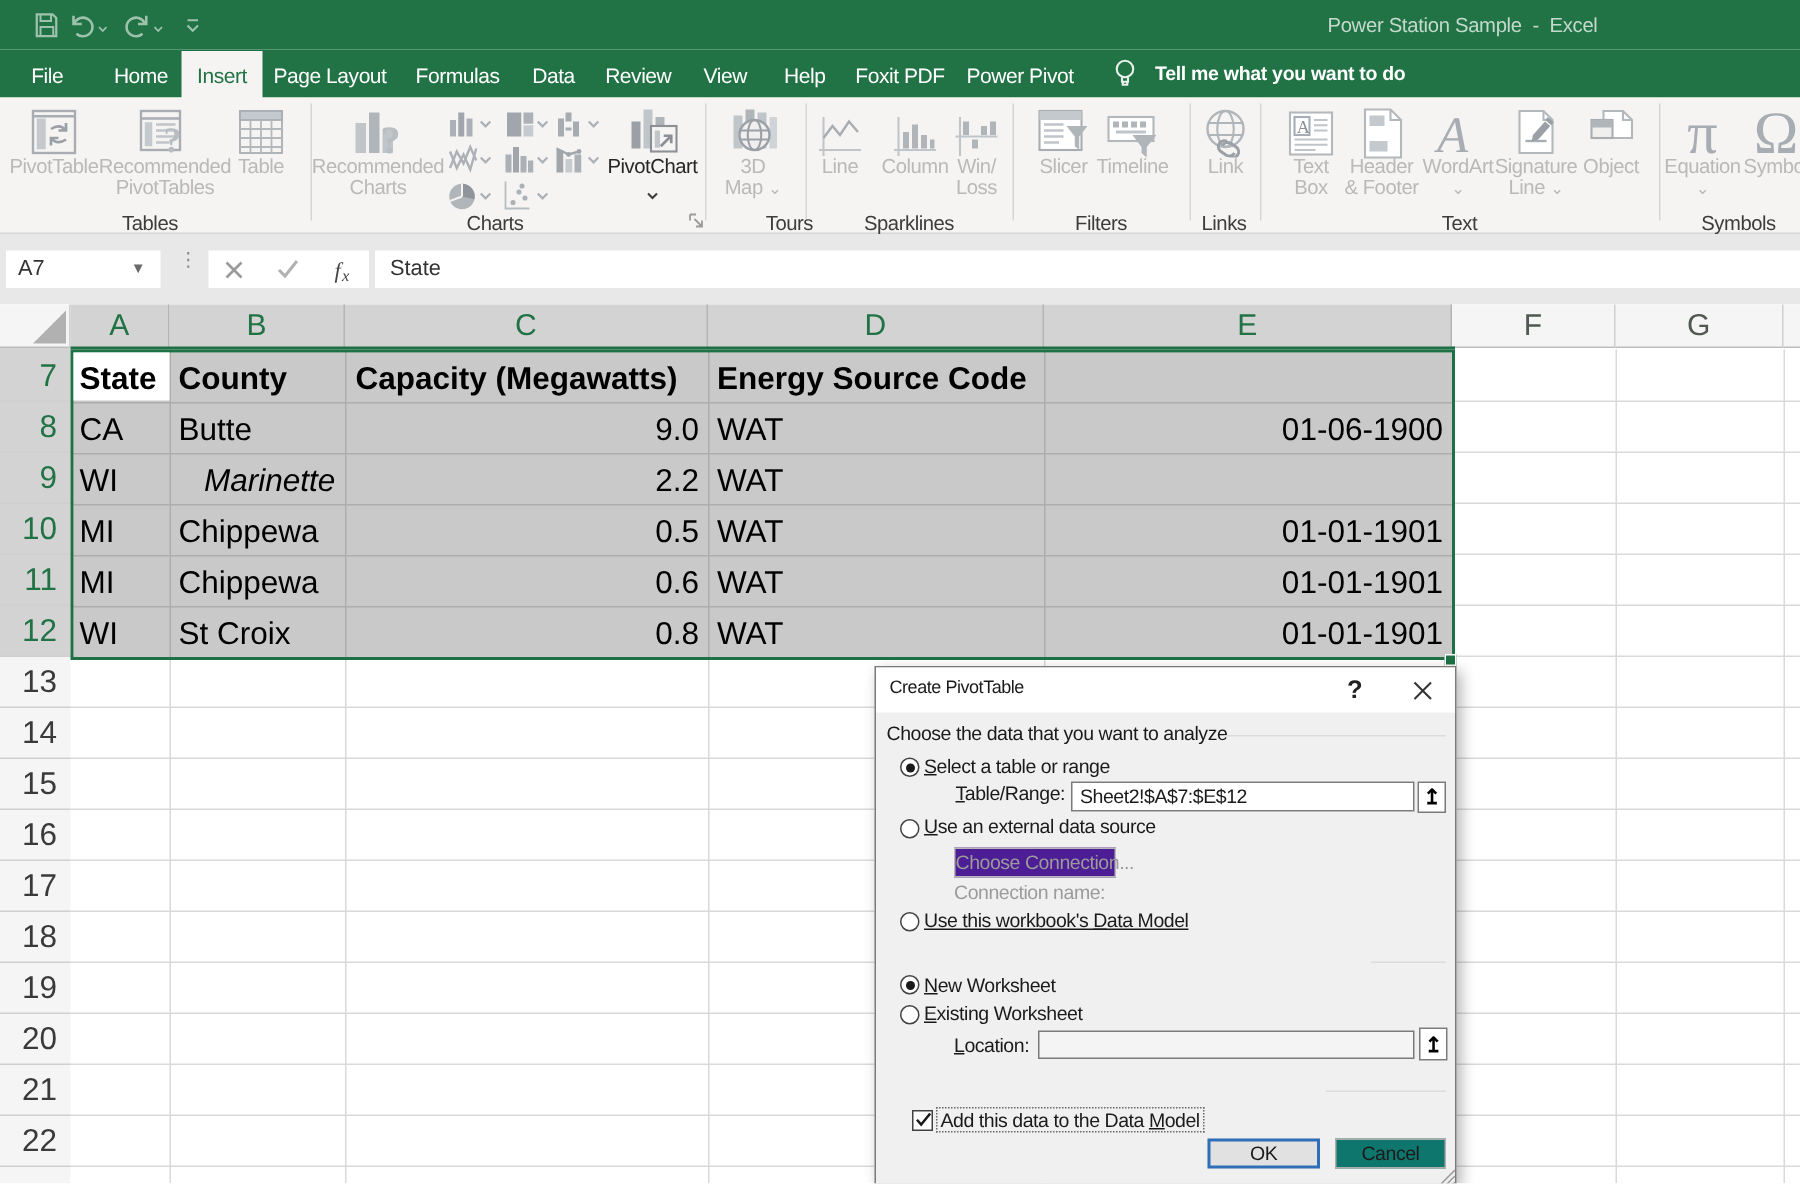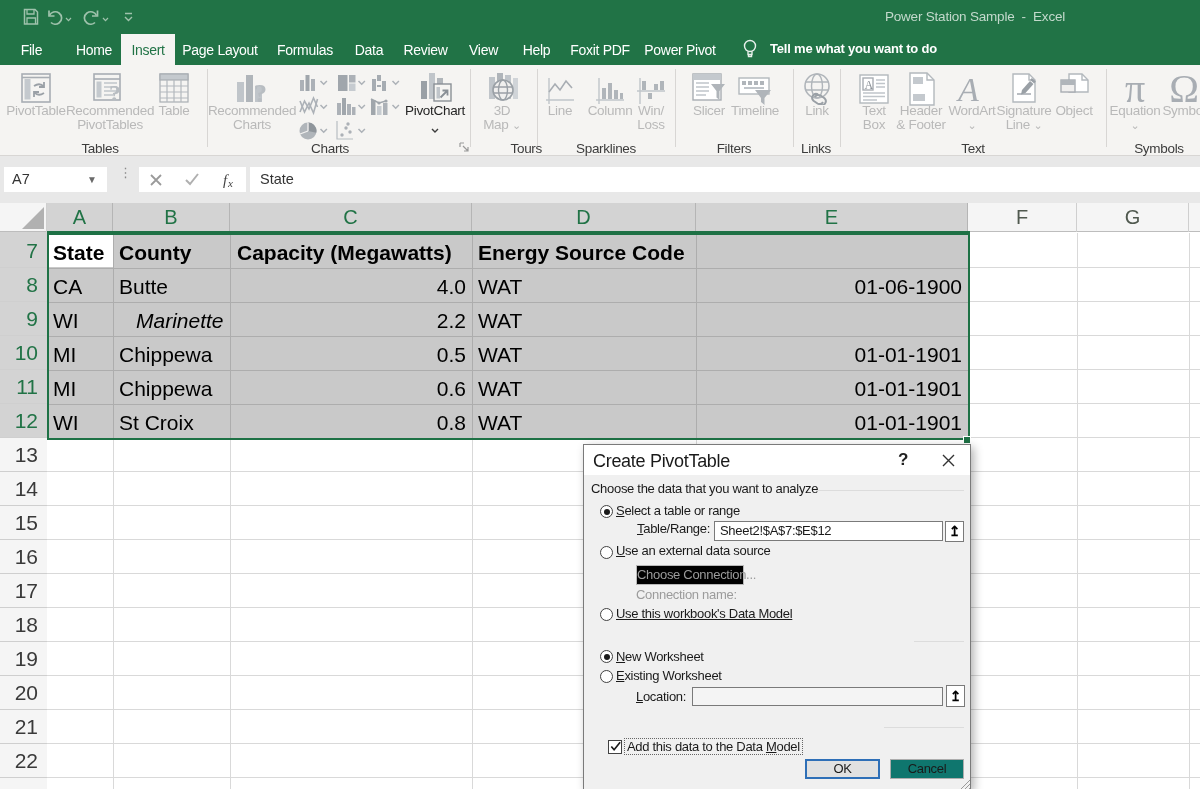--- a/index.html
+++ b/index.html
@@ -403,21 +403,21 @@
     </div>
     <div style="position:absolute;left:47px;top:28px;width:923px;height:2px;background:#1e7145;"></div>
     <div class="abs" id="selborder"></div>
     <div class="abs" id="active"></div>
     <div class="cell b" style="left:53px;top:31px;">State</div>
     <div class="cell b" style="left:119px;top:31px;">County</div>
     <div class="cell b" style="left:237px;top:31px;">Capacity (Megawatts)</div>
     <div class="cell b" style="left:478px;top:31px;">Energy Source Code</div>
     <div class="cell" style="left:53px;top:65px;">CA</div>
     <div class="cell" style="left:119px;top:65px;">Butte</div>
-    <div class="cell rt" style="left:236px;top:65px;width:230px;">4.0</div>
+    <div class="cell rt" style="left:236px;top:65px;width:230px;">9.0</div>
     <div class="cell" style="left:478px;top:65px;">WAT</div>
     <div class="cell rt" style="left:700px;top:65px;width:262px;">01-06-1900</div>
     <div class="cell" style="left:53px;top:99px;">WI</div>
     <div class="cell" style="left:136px;top:99px;font-style:italic;">Marinette</div>
     <div class="cell rt" style="left:236px;top:99px;width:230px;">2.2</div>
     <div class="cell" style="left:478px;top:99px;">WAT</div>
     <div class="cell" style="left:53px;top:133px;">MI</div>
     <div class="cell" style="left:119px;top:133px;">Chippewa</div>
     <div class="cell rt" style="left:236px;top:133px;width:230px;">0.5</div>
     <div class="cell" style="left:478px;top:133px;">WAT</div>
@@ -430,36 +430,36 @@
     <div class="cell" style="left:53px;top:201px;">WI</div>
     <div class="cell" style="left:119px;top:201px;">St Croix</div>
     <div class="cell rt" style="left:236px;top:201px;width:230px;">0.8</div>
     <div class="cell" style="left:478px;top:201px;">WAT</div>
     <div class="cell rt" style="left:700px;top:201px;width:262px;">01-01-1901</div>
     <div class="abs" id="fillhandle"></div>
   </div>
 
   <div class="abs" id="dialog">
     <div id="dlgtitle"></div>
-    <div class="dtxt" style="left:9px;top:6px;font-size:18px;">Create PivotTable</div>
+    <div class="dtxt" style="left:9px;top:6px;font-size:12px;">Create PivotTable</div>
     <div class="dtxt" style="left:314px;top:5px;font-size:17px;font-weight:600;color:#222;">?</div>
     <svg class="dtxt" style="left:357px;top:8px;" width="15" height="15" viewBox="0 0 15 15" stroke="#333" stroke-width="1.4">
         <path d="M2 2 L13 13 M13 2 L2 13"></path>
       </svg>
 
     <div class="dtxt" style="left:7px;top:36px;">Choose the data that you want to analyze</div>
     <div class="grpline" style="left:232px;top:45px;width:148px;"></div>
     <div class="radio on" style="left:16px;top:60px;"></div>
     <div class="dtxt" style="left:32px;top:58px;"><span class="u">S</span>elect a table or range</div>
     <div class="dtxt" style="left:53px;top:76px;"><span class="u">T</span>able/Range:</div>
     <div class="dinput" style="left:130px;top:76px;width:229px;height:20px;line-height:18px;">Sheet2!$A$7:$E$12</div>
     <div class="collapsebtn" style="left:361px;top:76px;">↥</div>
     <div class="radio" style="left:16px;top:101px;"></div>
     <div class="dtxt" style="left:32px;top:98px;"><span class="u">U</span>se an external data source</div>
-    <div class="dtxt" style="left:52px;top:120px;width:108px;height:20px;background:#000000;border:1px solid #b8b8b8;color:#9b9b9b;text-align:left;line-height:17px;">Choose Connection...</div>
+    <div class="dtxt" style="left:52px;top:120px;width:108px;height:20px;background:#4c1d95;border:1px solid #b8b8b8;color:#9b9b9b;text-align:left;line-height:17px;">Choose Connection...</div>
     <div class="dtxt" style="left:52px;top:142px;color:#9b9b9b;">Connection name:</div>
     <div class="radio" style="left:16px;top:163px;"></div>
     <div class="dtxt" style="left:32px;top:161px;text-decoration:underline;">Use this workbook's <span class="u">D</span>ata Model</div>
 
     <div class="grpline" style="left:330px;top:196px;width:50px;"></div>
     <div class="radio on" style="left:16px;top:205px;"></div>
     <div class="dtxt" style="left:32px;top:204px;"><span class="u">N</span>ew Worksheet</div>
     <div class="radio" style="left:16px;top:225px;"></div>
     <div class="dtxt" style="left:32px;top:223px;"><span class="u">E</span>xisting Worksheet</div>
     <div class="dtxt" style="left:52px;top:244px;"><span class="u">L</span>ocation:</div>

